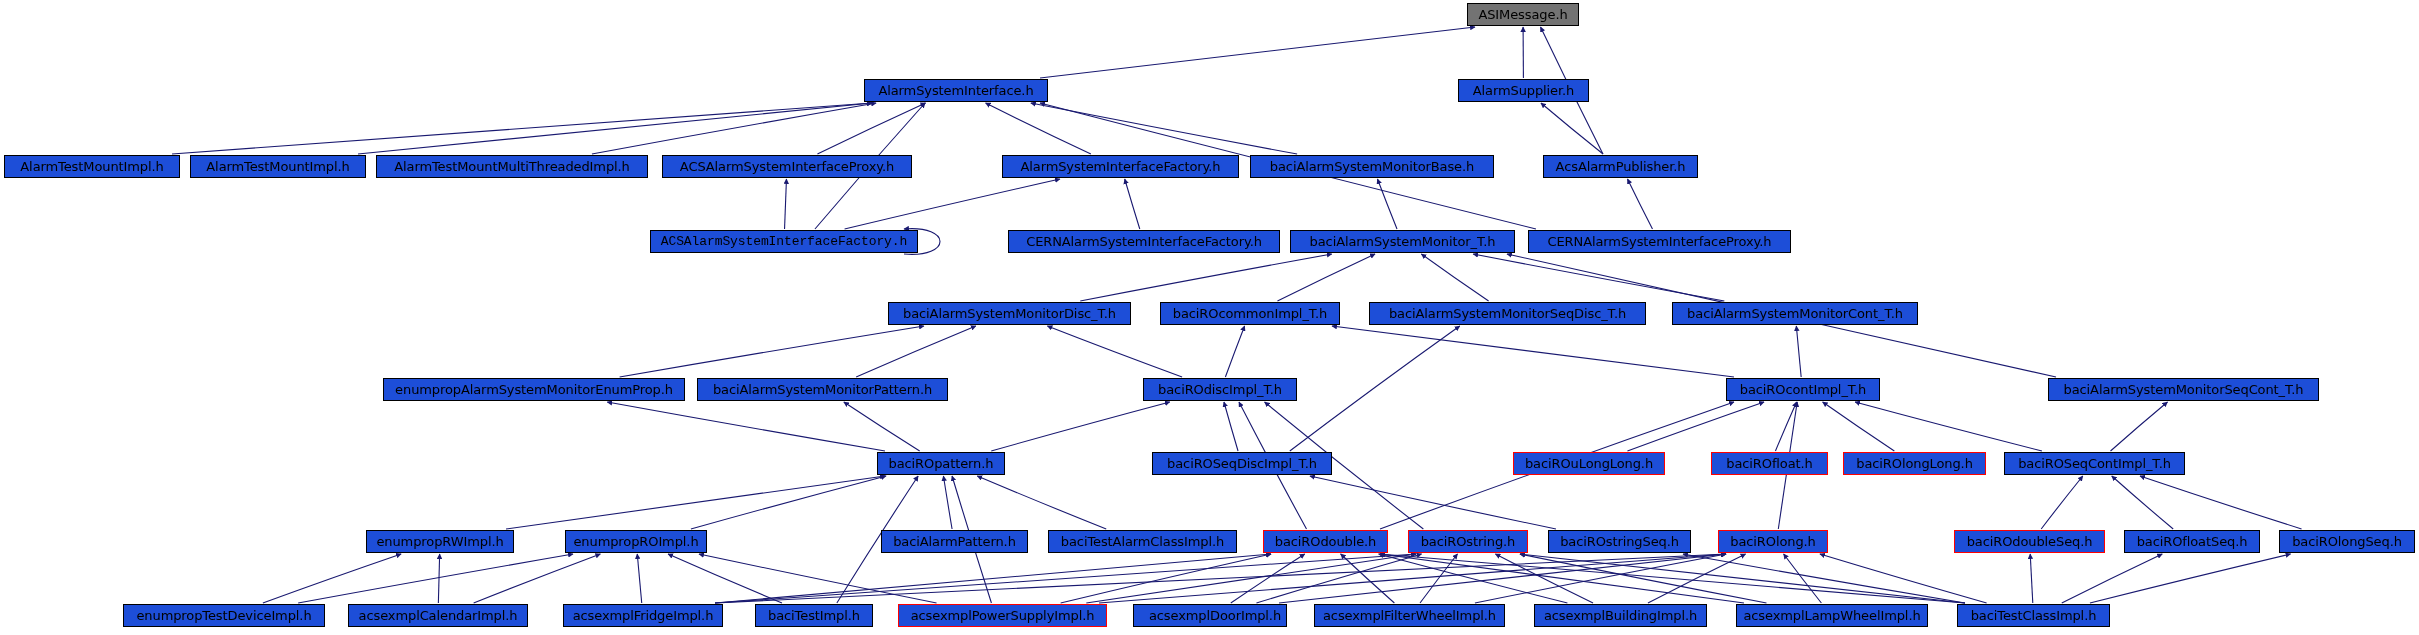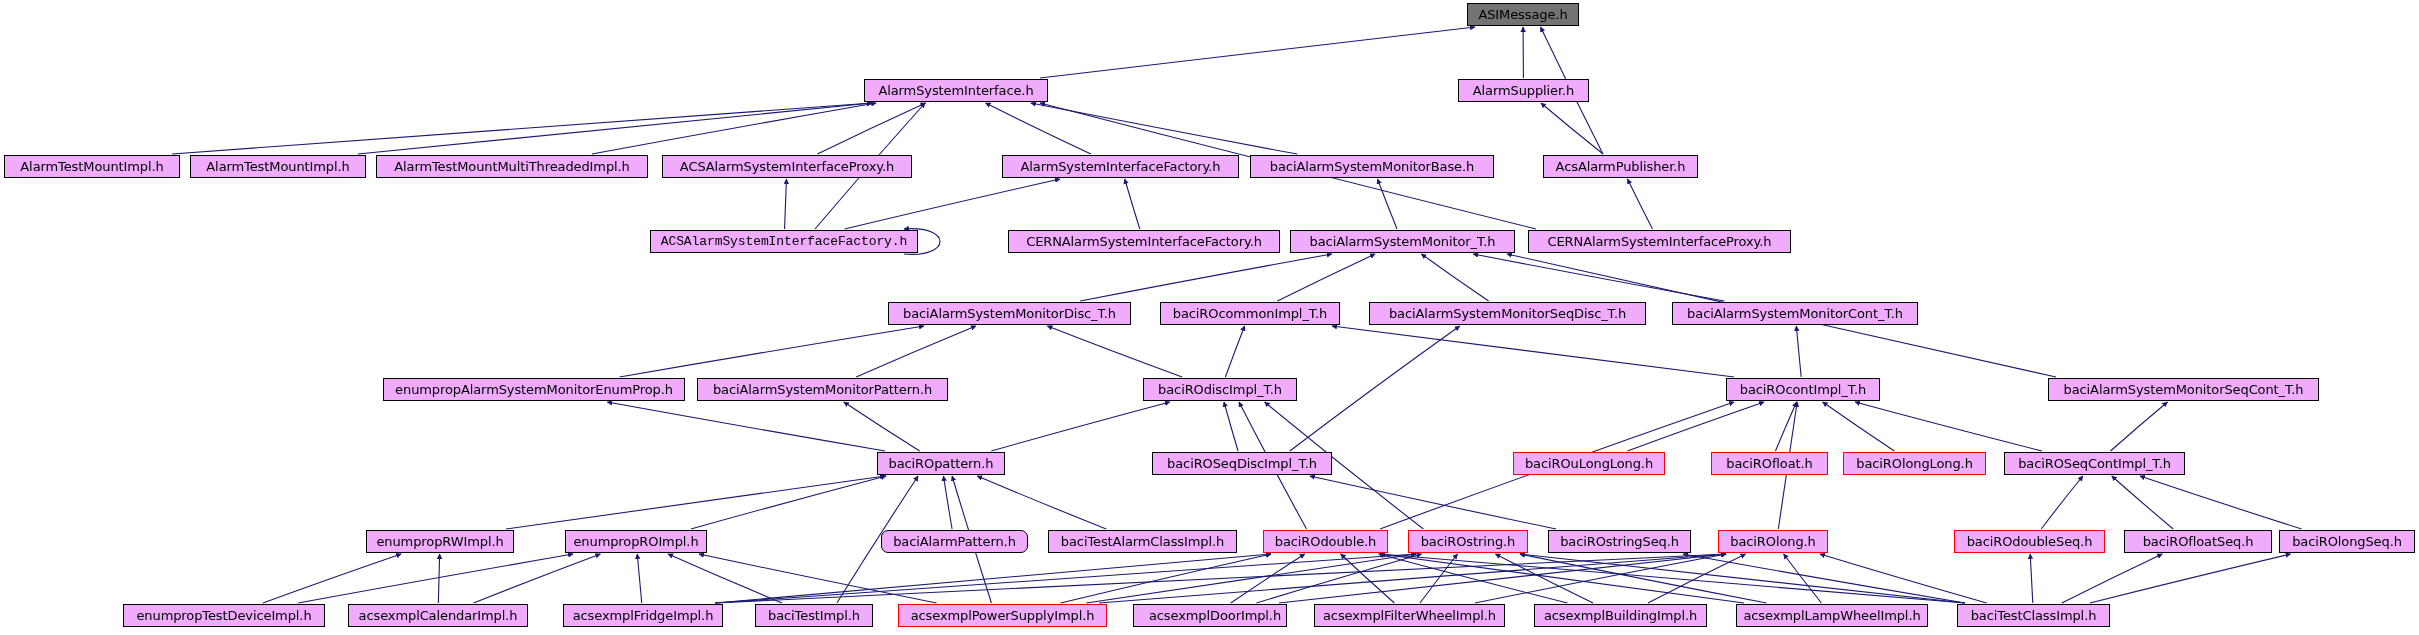--- a/index.html
+++ b/index.html
@@ -22,21 +22,21 @@
     width: 2419px;
     height: 635px;
     pointer-events: none;
   }
   .node {
     position: absolute;
     box-sizing: border-box;
     height: 23px;
     line-height: 21px;
     border: 1px solid #000000;
-    background: #f0abfc;
+    background: #1d4ed8;
     color: #000000;
     font-size: 13px;
     text-align: center;
     white-space: nowrap;
     overflow: hidden;
     letter-spacing: -0.1px;
   }
   .node.red {
     border-color: #ff0000;
   }
@@ -168,28 +168,28 @@
       <div class="node" style="left: 1726px; top: 378px; width: 154px;">baciROcontImpl_T.h</div>
       <div class="node" style="left: 2048px; top: 378px; width: 271px;">baciAlarmSystemMonitorSeqCont_T.h</div>
       <div class="node" style="left: 877px; top: 452px; width: 128px;">baciROpattern.h</div>
       <div class="node" style="left: 1152px; top: 452px; width: 180px;">baciROSeqDiscImpl_T.h</div>
       <div class="node red" style="left: 1513px; top: 452px; width: 152px;">baciROuLongLong.h</div>
       <div class="node red" style="left: 1711px; top: 452px; width: 117px;">baciROfloat.h</div>
       <div class="node red" style="left: 1843px; top: 452px; width: 143px;">baciROlongLong.h</div>
       <div class="node" style="left: 2004px; top: 452px; width: 181px;">baciROSeqContImpl_T.h</div>
       <div class="node" style="left: 366px; top: 530px; width: 148px;">enumpropRWImpl.h</div>
       <div class="node" style="left: 565px; top: 530px; width: 142px;">enumpropROImpl.h</div>
-      <div class="node" style="left: 881px; top: 530px; width: 147px; border-radius: 7px;">baciAlarmPattern.h</div>
+      <div class="node" style="left: 881px; top: 530px; width: 147px;">baciAlarmPattern.h</div>
       <div class="node" style="left: 1048px; top: 530px; width: 189px;">baciTestAlarmClassImpl.h</div>
       <div class="node red" style="left: 1263px; top: 530px; width: 125px;">baciROdouble.h</div>
       <div class="node red" style="left: 1408px; top: 530px; width: 120px;">baciROstring.h</div>
       <div class="node" style="left: 1548px; top: 530px; width: 143px;">baciROstringSeq.h</div>
       <div class="node red" style="left: 1718px; top: 530px; width: 110px;">baciROlong.h</div>
       <div class="node red" style="left: 1954px; top: 530px; width: 151px;">baciROdoubleSeq.h</div>
-      <div class="node" style="left: 2124px; top: 530px; width: 148px;">baciROfloatSeq.h</div>
+      <div class="node" style="left: 2124px; top: 530px; width: 136px;">baciROfloatSeq.h</div>
       <div class="node" style="left: 2279px; top: 530px; width: 136px;">baciROlongSeq.h</div>
       <div class="node" style="left: 123px; top: 604px; width: 202px;">enumpropTestDeviceImpl.h</div>
       <div class="node" style="left: 348px; top: 604px; width: 180px;">acsexmplCalendarImpl.h</div>
       <div class="node" style="left: 563px; top: 604px; width: 160px;">acsexmplFridgeImpl.h</div>
       <div class="node" style="left: 755px; top: 604px; width: 118px;">baciTestImpl.h</div>
       <div class="node red" style="left: 898px; top: 604px; width: 209px;">acsexmplPowerSupplyImpl.h</div>
       <div class="node" style="left: 1133px; top: 604px; width: 154px; padding-left: 10px;">acsexmplDoorImpl.h</div>
       <div class="node" style="left: 1314px; top: 604px; width: 191px;">acsexmplFilterWheelImpl.h</div>
       <div class="node" style="left: 1534px; top: 604px; width: 173px;">acsexmplBuildingImpl.h</div>
       <div class="node" style="left: 1736px; top: 604px; width: 192px;">acsexmplLampWheelImpl.h</div>

